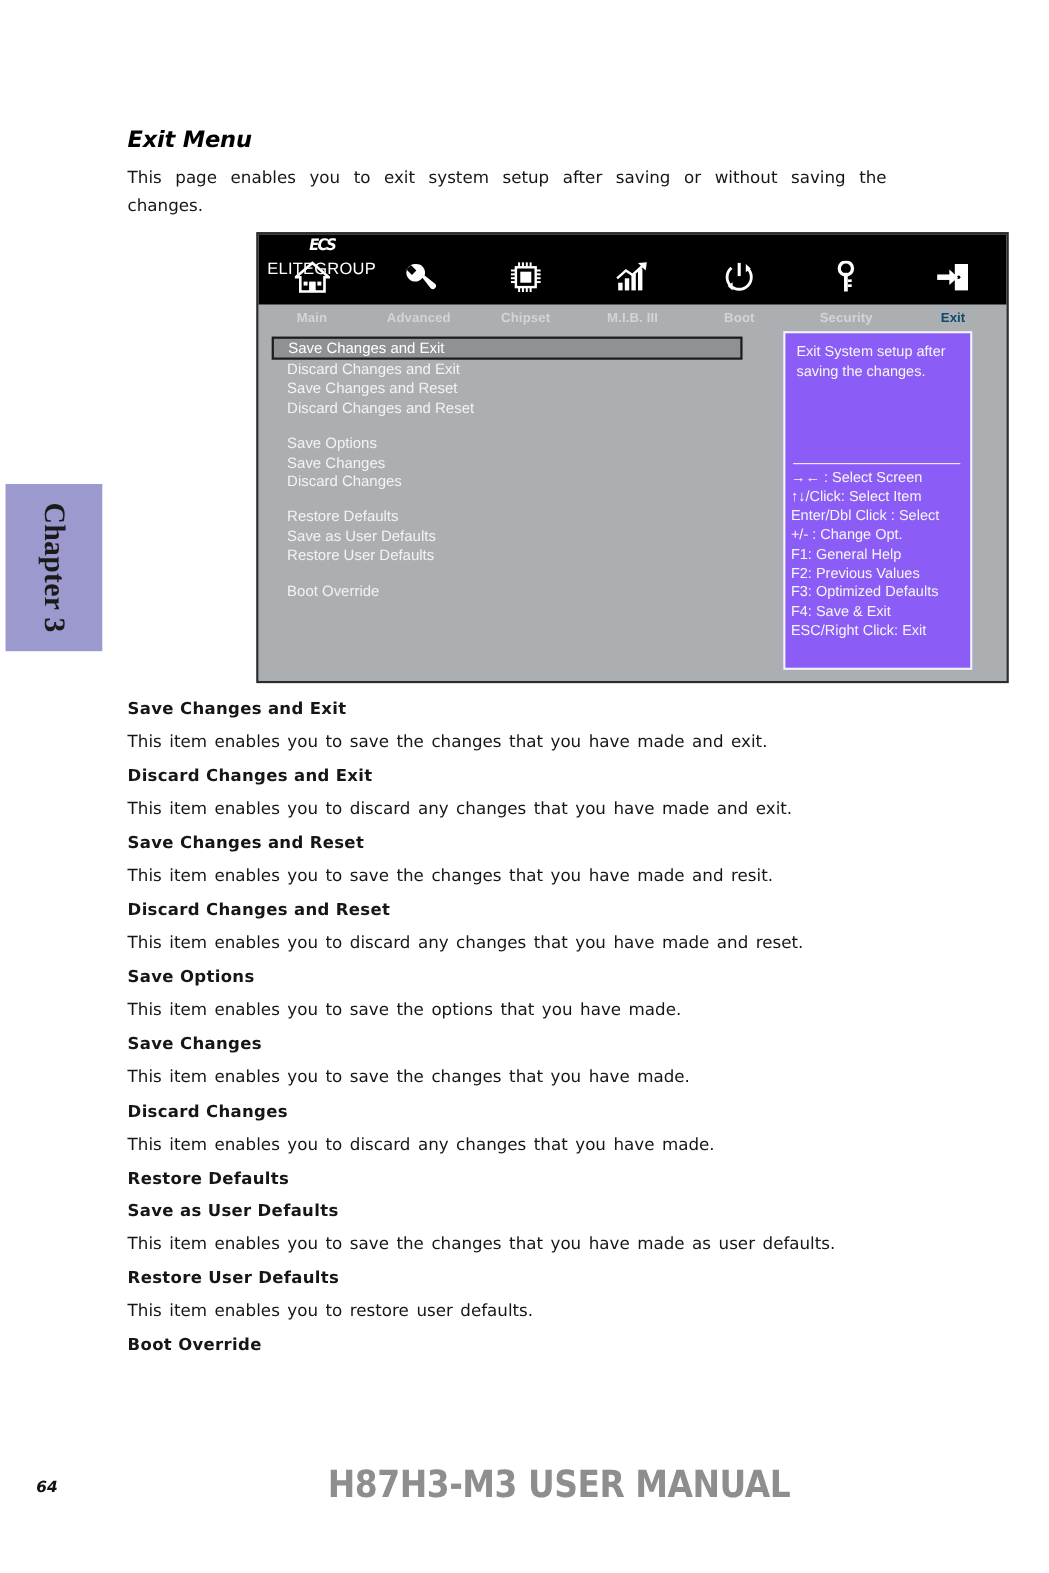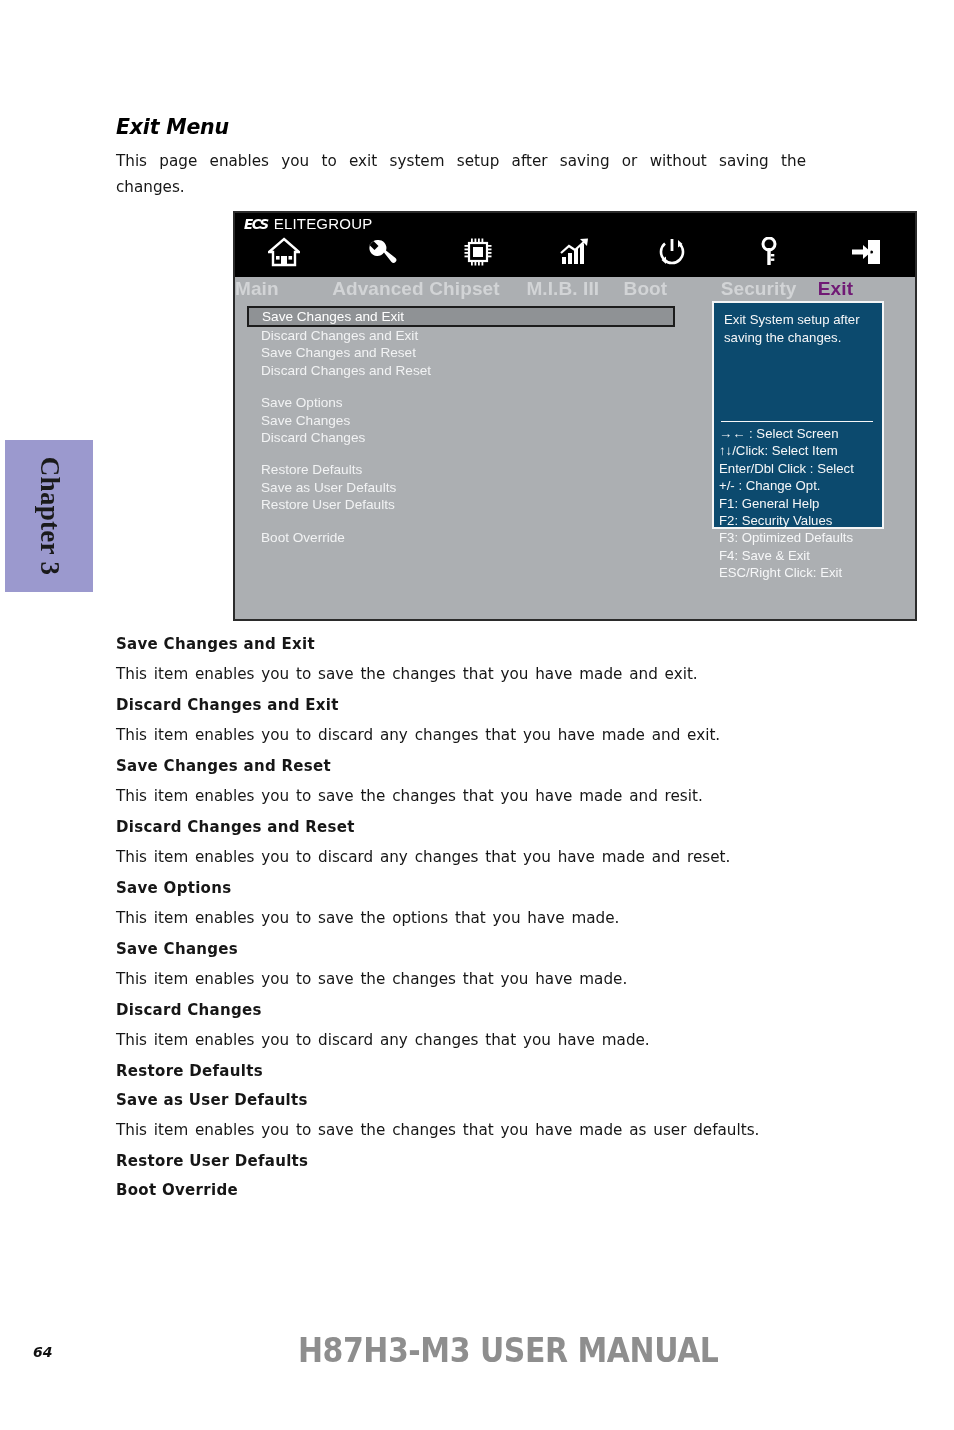--- a/index.html
+++ b/index.html
@@ -90,20 +90,21 @@
     height: 64px;
     background: #000000;
   }
   .bios-logo {
     position: absolute;
     left: 8px;
     top: 2px;
     display: flex;
     align-items: center;
     gap: 5px;
+    flex-direction: column;
   }
   .logo-mark {
     font-family: "DejaVu Sans", sans-serif;
     font-weight: bold;
     font-style: italic;
     font-size: 14.5px;
     color: #ffffff;
     letter-spacing: -1.6px;
     transform: scaleX(0.92);
   }
@@ -141,26 +142,27 @@
     left: 0;
     top: 64px;
     width: 100%;
     height: 24px;
     background: #acafb2;
     display: flex;
     align-items: center;
   }
   .tab-label {
     flex: 1;
-    font-size: 19px;
+    text-align: center;
+    font-size: 12px;
     font-weight: bold;
     color: #d2d4d6;
     letter-spacing: 0.1px;
   }
-  .tab-label.active { color: #701a75; }
+  .tab-label.active { color: #0c4a6e; }
 
   .bios-body {
     position: absolute;
     left: 0;
     top: 88px;
     width: 100%;
     height: 318px;
     background: #acafb2;
   }
 
@@ -188,24 +190,24 @@
     width: 428px;
     margin-left: -2px;
     padding-left: 13px;
   }
 
   .help-panel {
     position: absolute;
     left: 477px;
     top: 0px;
     width: 172px;
-    height: 228px;
+    height: 308px;
     border: 2px solid #f4f5f6;
     box-sizing: border-box;
-    background: #0c4a6e;
+    background: #8b5cf6;
   }
   .help-desc {
     position: absolute;
     left: 10px;
     top: 8px;
     width: 150px;
     font-size: 13.2px;
     line-height: 18px;
     color: #f6f7f8;
   }
@@ -428,21 +430,21 @@
 
       <div class="help-panel">
         <div class="help-desc">Exit System setup after saving the changes.</div>
         <div class="help-sep"></div>
         <div class="help-keys">
           <div class="help-key">→←   : Select Screen</div>
           <div class="help-key">↑↓/Click: Select Item</div>
           <div class="help-key">Enter/Dbl Click : Select</div>
           <div class="help-key">+/- : Change Opt.</div>
           <div class="help-key">F1: General Help</div>
-          <div class="help-key">F2: Security Values</div>
+          <div class="help-key">F2: Previous Values</div>
           <div class="help-key">F3: Optimized Defaults</div>
           <div class="help-key">F4: Save &amp; Exit</div>
           <div class="help-key">ESC/Right Click: Exit</div>
         </div>
       </div>
 
     </div>
   </div>
 
   <div class="descriptions">
@@ -486,20 +488,21 @@
       <div class="desc-title">Restore Defaults</div>
     </div>
 
     <div class="desc-block">
       <div class="desc-title">Save as User Defaults</div>
       <div class="desc-body">This item enables you to save the changes that you have made as user defaults.</div>
     </div>
 
     <div class="desc-block">
       <div class="desc-title">Restore User Defaults</div>
+      <div class="desc-body">This item enables you to restore user defaults.</div>
     </div>
 
     <div class="desc-block">
       <div class="desc-title">Boot Override</div>
     </div>
 
   </div>
 </div>
 
 <div class="footer-page">64</div>

